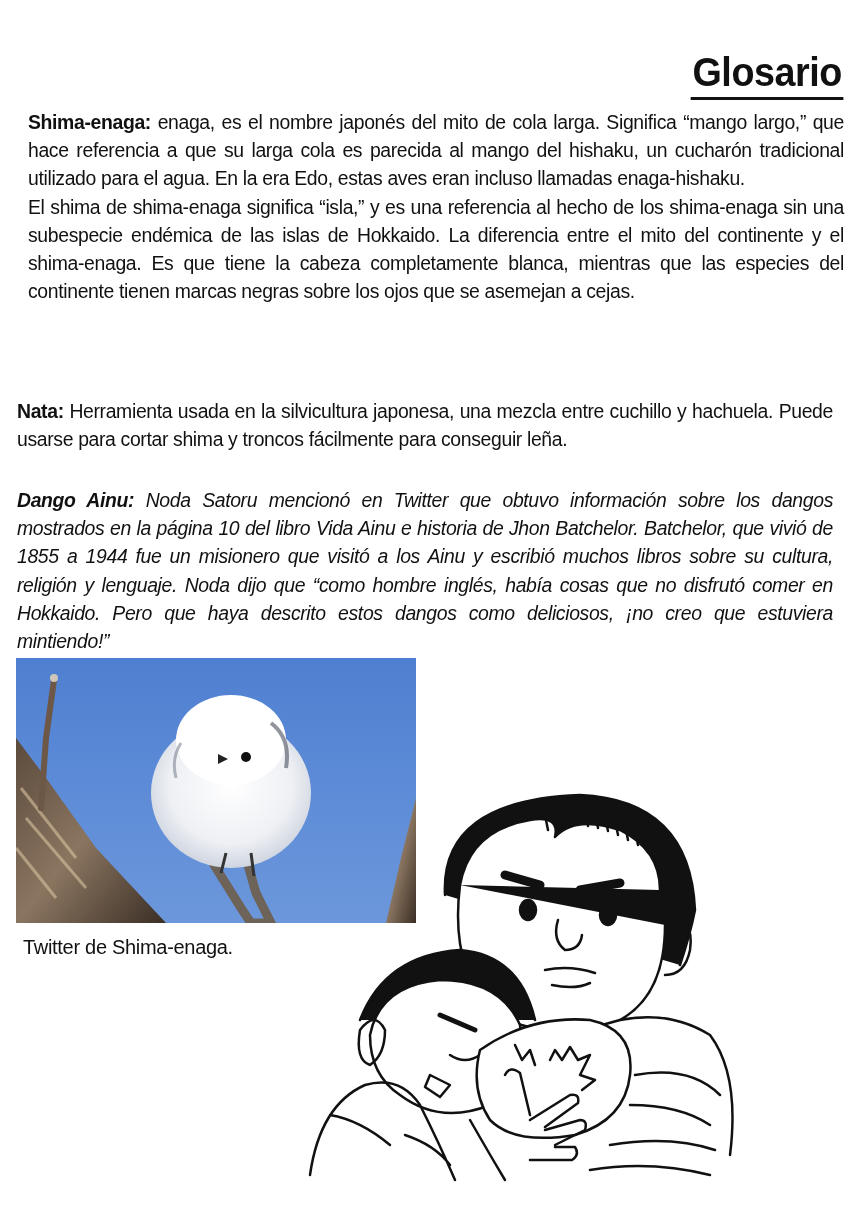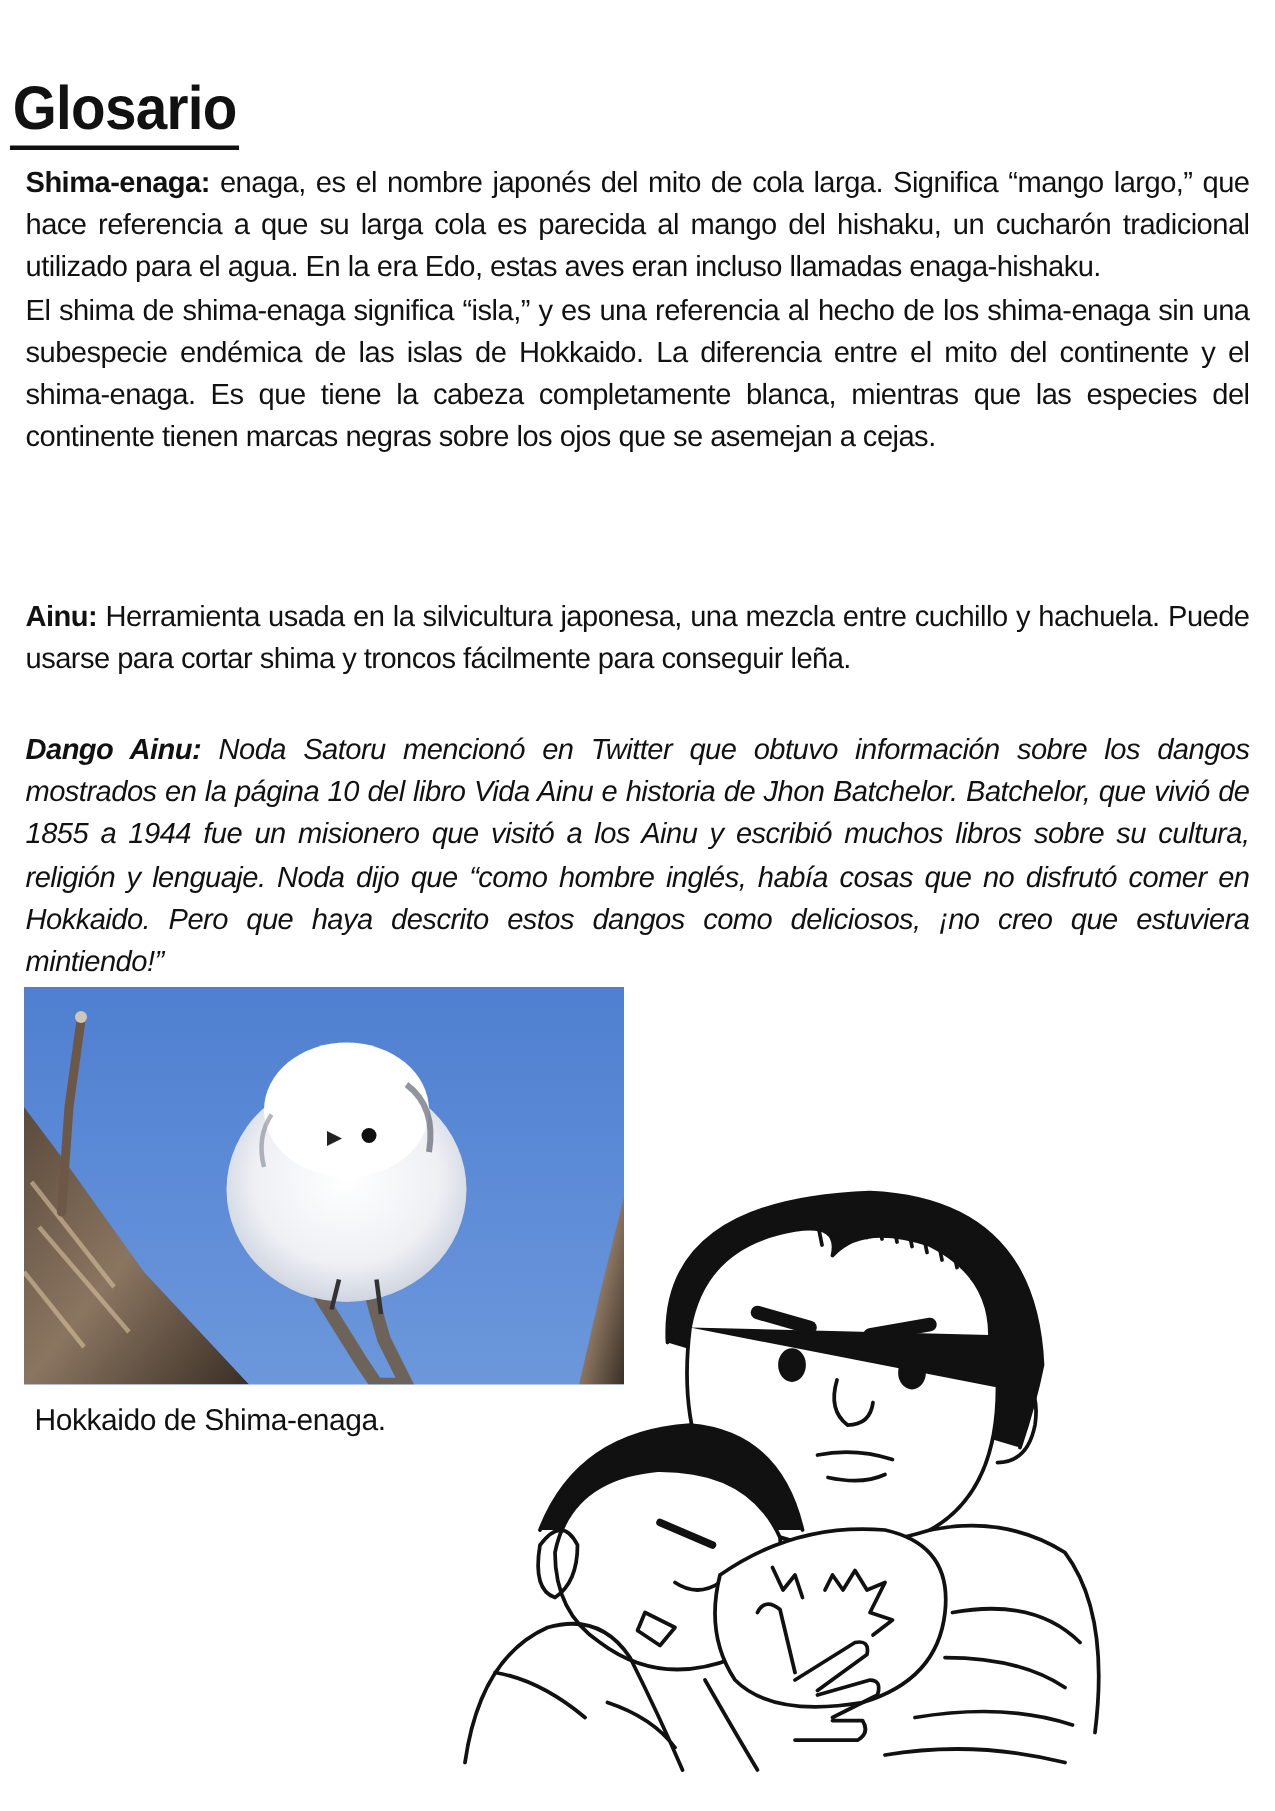--- a/index.html
+++ b/index.html
@@ -1,27 +1,27 @@
 <!DOCTYPE html>
 <html><head>
   <meta charset="utf-8">
   <style>
     html, body { margin: 0; padding: 0; background: #ffffff; }
     body { width: 850px; height: 1207px; position: relative; overflow: hidden;
            font-family: "Liberation Sans", "DejaVu Sans", sans-serif; color: #111; }
-    .title { position: absolute; top: 50px; left: 0; width: 850px; text-align: left; }
+    .title { position: absolute; top: 50px; left: 0; width: 850px; text-align: right; }
     .title span { font-family: "Liberation Sans", sans-serif; font-weight: bold; font-size: 41px;
                   letter-spacing: -0.5px; border-bottom: 3px solid #111; padding: 0 2px 3px 2px;
                   display: inline-block; line-height: 44px; transform: scaleX(0.92); }
     .text-block { position: absolute; left: 17px; width: 816px; font-size: 19.4px;
                   line-height: 28.2px; text-align: justify; letter-spacing: -0.35px;
                   font-family: "Liberation Sans", sans-serif; }
     .text-block .term { font-weight: bold; }
     .text-block p { margin: 0; }
-    #entry1 { top: 108px; }
+    #entry1 { top: 108px; margin-left: 11px; }
     #entry2 { top: 397px; }
     #entry3 { top: 486px; font-style: italic; }
     .photo { position: absolute; left: 16px; top: 658px; width: 400px; height: 265px; overflow: hidden;
              background: linear-gradient(180deg, #4f7fd0 0%, #5a89d6 40%, #6c97db 100%); }
     .caption { position: absolute; left: 23px; top: 936px; font-size: 20px; letter-spacing: -0.3px;
                font-family: "Liberation Sans", sans-serif; }
     .illustration { position: absolute; left: 290px; top: 775px; width: 480px; height: 410px; }
   </style>
 </head>
 <body>
@@ -29,21 +29,21 @@
 <div class="title">
   <span>Glosario</span>
 </div>
 
 <div class="text-block" id="entry1">
   <p><span class="term">Shima-enaga:</span><span> enaga, es el nombre japonés del mito de cola larga. Significa “mango largo,” que hace referencia a que su larga cola es parecida al mango del hishaku, un cucharón tradicional utilizado para el agua. En la era Edo, estas aves eran incluso llamadas enaga-hishaku.</span></p>
   <p>El shima de shima-enaga significa “isla,” y es una referencia al hecho de los shima-enaga sin una subespecie endémica de las islas de Hokkaido. La diferencia entre el mito del continente y el shima-enaga. Es que tiene la cabeza completamente blanca, mientras que las especies del continente tienen marcas negras sobre los ojos que se asemejan a cejas.</p>
 </div>
 
 <div class="text-block" id="entry2">
-  <p><span class="term">Ainu:</span><span> Herramienta usada en la silvicultura japonesa, una mezcla entre cuchillo y hachuela. Puede usarse para cortar shima y troncos fácilmente para conseguir leña.</span></p>
+  <p><span class="term">Nata:</span><span> Herramienta usada en la silvicultura japonesa, una mezcla entre cuchillo y hachuela. Puede usarse para cortar shima y troncos fácilmente para conseguir leña.</span></p>
 </div>
 
 <div class="text-block" id="entry3">
   <p><span class="term">Dango Ainu:</span><span> Noda Satoru mencionó en Twitter que obtuvo información sobre los dangos mostrados en la página 10 del libro Vida Ainu e historia de Jhon Batchelor. Batchelor, que vivió de 1855 a 1944 fue un misionero que visitó a los Ainu y escribió muchos libros sobre su cultura, religión y lenguaje. Noda dijo que “como hombre inglés, había cosas que no disfrutó comer en Hokkaido. Pero que haya descrito estos dangos como deliciosos, ¡no creo que estuviera mintiendo!”</span></p>
 </div>
 
 <div class="photo">
   <svg width="400" height="265" viewBox="0 0 400 265">
     <defs>
       <radialGradient id="fluff" cx="50%" cy="45%" r="55%">
@@ -72,21 +72,21 @@
     <ellipse cx="215" cy="82" rx="55" ry="45" fill="#ffffff"></ellipse>
     <path d="M255 65 Q275 80 270 110" stroke="#4a4f5c" stroke-width="4" fill="none" opacity="0.6"></path>
     <path d="M165 85 Q155 100 160 120" stroke="#6a7080" stroke-width="3" fill="none" opacity="0.5"></path>
     <circle cx="230" cy="99" r="5" fill="#111"></circle>
     <path d="M202 96 L212 101 L202 106 Z" fill="#222"></path>
 
     <path d="M210 195 L205 215 M235 195 L238 218" stroke="#333" stroke-width="3"></path>
   </svg>
 </div>
 
-<div class="caption">Hokkaido de Shima-enaga.</div>
+<div class="caption">Twitter de Shima-enaga.</div>
 
 <div class="illustration">
   <svg width="480" height="410" viewBox="0 0 480 410" fill="none" stroke="#111" stroke-width="2.5" stroke-linecap="round" stroke-linejoin="round">
 
     <path d="M155 120 Q150 25 290 20 Q400 25 405 135 Q400 160 390 190" fill="#111" stroke="#111"></path>
     <path d="M170 110 Q180 55 240 45 Q270 40 265 62 Q285 40 330 55 Q370 75 370 115" fill="#fff" stroke="#111"></path>
 
     <path d="M255 40 L258 55 M265 37 L268 52 M275 35 L278 50 M285 35 L288 50 M295 36 L298 51 M305 38 L308 53 M315 41 L318 56 M325 45 L328 60 M335 50 L338 65 M345 56 L348 70 M355 63 L358 77 M365 72 L367 85" stroke="#111" stroke-width="2.5"></path>
 
     <path d="M170 110 Q160 190 200 235 Q250 270 330 245 Q375 220 375 150" fill="#fff"></path>

